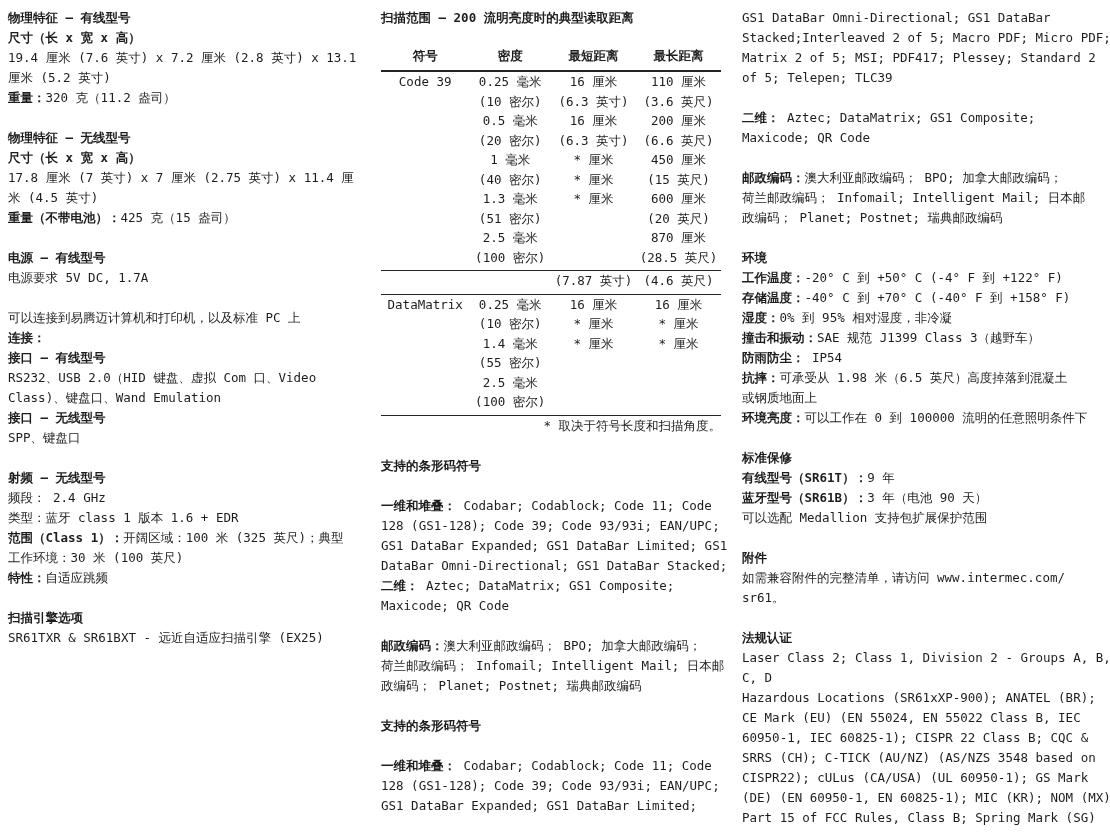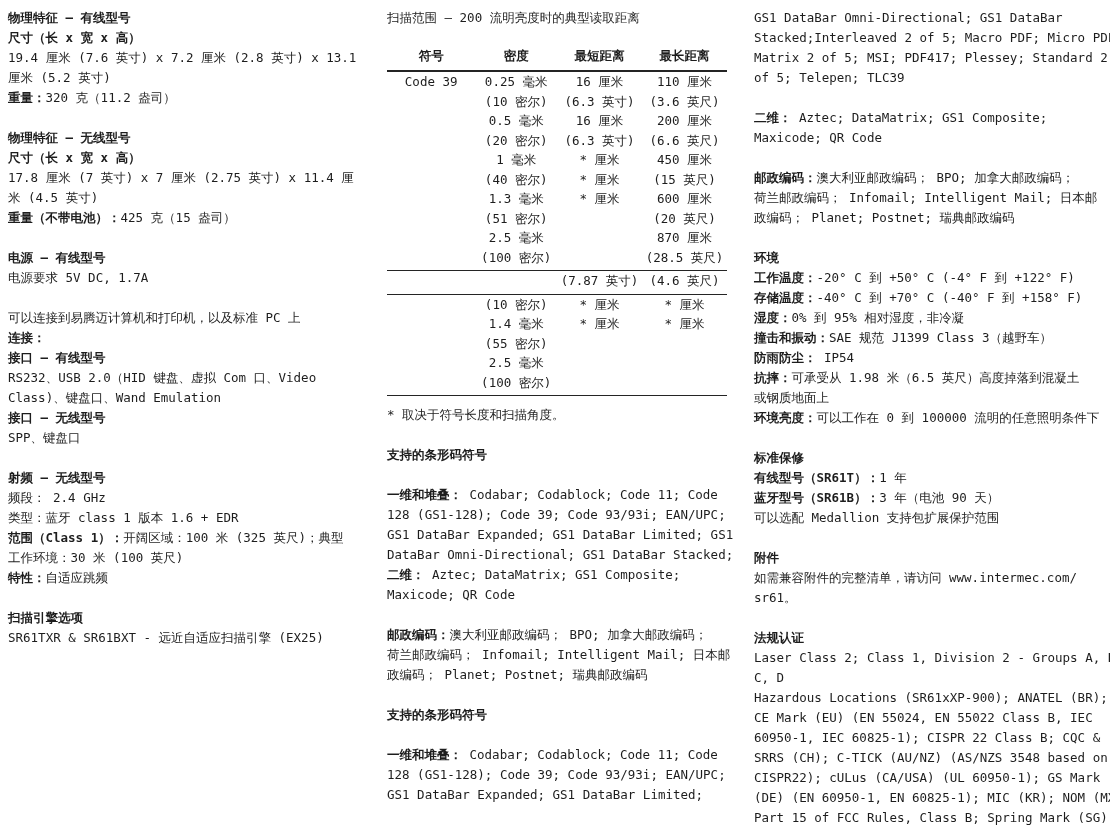--- a/index.html
+++ b/index.html
@@ -13,32 +13,32 @@
     overflow: hidden;
     font-family: "DejaVu Sans Mono", "DejaVu Sans", "Liberation Sans", sans-serif;
     font-size: 12.5px;
     line-height: 20px;
     color: #1d1d1d;
   }
   .page {
     box-sizing: border-box;
     display: grid;
     grid-template-columns: 352px 340px 350px;
-    column-gap: 27px;
+    column-gap: 21px;
     padding: 8px 8px 0 8px;
   }
   .column { min-width: 0; }
   .section { margin-bottom: 20px; }
   .section:last-child { margin-bottom: 0; }
   .line { white-space: nowrap; }
   .b { font-weight: 700; }
 
   
   .tbl-title {
-    font-weight: 400;
+    font-weight: 700;
     margin-bottom: 4px;
     white-space: nowrap;
   }
   table.spec-table {
     width: 100%;
     border-collapse: collapse;
     table-layout: fixed;
     margin-top: 17px;
   }
   .spec-table col.c1 { width: 26%; }
@@ -57,22 +57,22 @@
     text-align: center;
     padding: 0;
     line-height: 19.5px;
     white-space: nowrap;
   }
   .spec-table tr.group-end td {
     border-bottom: 1.5px solid #242424;
     padding-bottom: 3px;
   }
   .footnote {
-    margin-top: 9px;
     white-space: nowrap;
+    text-align: right;
   }
 </style>
 </head>
 <body style="background: rgb(255, 255, 255); color: rgb(29, 29, 29);">
 
 <div class="page">
   <div class="column">
       <div class="section">
         <div class="line"><span class="b">物理特征 – 有线型号</span></div>
         <div class="line"><span class="b">尺寸（长 x 宽 x 高）</span></div>
@@ -192,20 +192,26 @@
               <td></td>
               <td>(28.5 英尺)</td>
             </tr>
             <tr class="group-end">
               <td></td>
               <td></td>
               <td>(7.87 英寸)</td>
               <td>(4.6 英尺)</td>
             </tr>
             <tr>
+              <td>DataMatrix</td>
+              <td>0.25 毫米</td>
+              <td>16 厘米</td>
+              <td>16 厘米</td>
+            </tr>
+            <tr>
               <td></td>
               <td>(10 密尔)</td>
               <td>* 厘米</td>
               <td>* 厘米</td>
             </tr>
             <tr>
               <td></td>
               <td>1.4 毫米</td>
               <td>* 厘米</td>
               <td>* 厘米</td>
@@ -279,21 +285,21 @@
         <div class="line"><span class="b">存储温度：</span><span class="">-40° C 到 +70° C (-40° F 到 +158° F)</span></div>
         <div class="line"><span class="b">湿度：</span><span class="">0% 到 95% 相对湿度，非冷凝</span></div>
         <div class="line"><span class="b">撞击和振动：</span><span class="">SAE 规范 J1399 Class 3（越野车）</span></div>
         <div class="line"><span class="b">防雨防尘：</span><span class=""> IP54</span></div>
         <div class="line"><span class="b">抗摔：</span><span class="">可承受从 1.98 米（6.5 英尺）高度掉落到混凝土</span></div>
         <div class="line"><span class="">或钢质地面上</span></div>
         <div class="line"><span class="b">环境亮度：</span><span class="">可以工作在 0 到 100000 流明的任意照明条件下</span></div>
       </div>
       <div class="section">
         <div class="line"><span class="b">标准保修</span></div>
-        <div class="line"><span class="b">有线型号（SR61T）：</span><span class="">1 年</span></div>
+        <div class="line"><span class="b">有线型号（SR61T）：</span><span class="">9 年</span></div>
         <div class="line"><span class="b">蓝牙型号（SR61B）：</span><span class="">3 年（电池 90 天）</span></div>
         <div class="line"><span class="">可以选配 Medallion 支持包扩展保护范围</span></div>
       </div>
       <div class="section">
         <div class="line"><span class="b">附件</span></div>
         <div class="line"><span class="">如需兼容附件的完整清单，请访问 www.intermec.com/</span></div>
         <div class="line"><span class="">sr61。</span></div>
       </div>
       <div class="section">
         <div class="line"><span class="b">法规认证</span></div>

